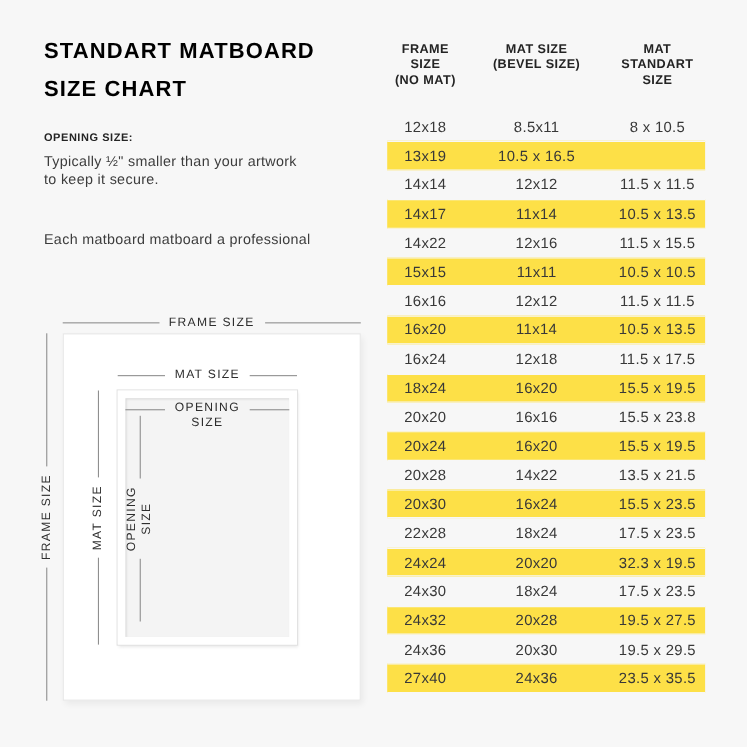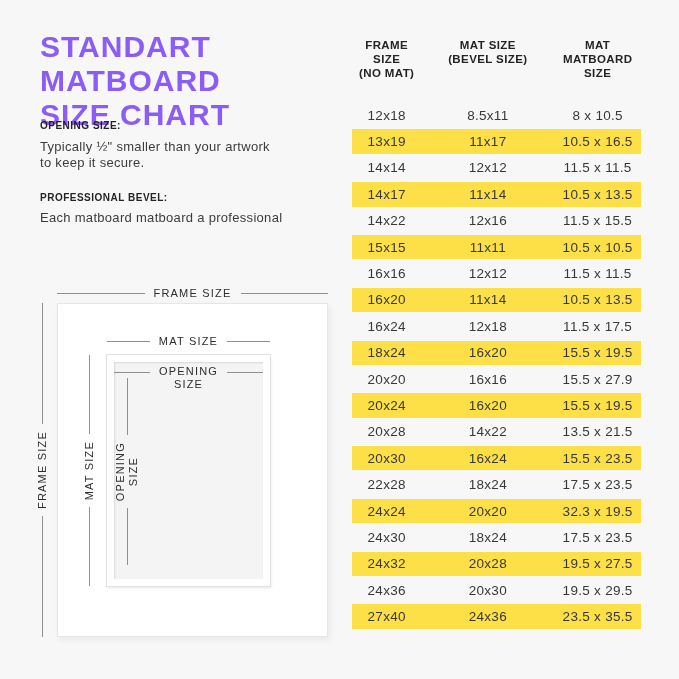--- a/index.html
+++ b/index.html
@@ -3,21 +3,21 @@
 <meta charset="utf-8">
 <style>
   html,body{margin:0;padding:0;background:#ffffff;}
   .canvas{
     position:relative;width:679px;height:679px;background:#f7f7f7;overflow:hidden;
     font-family:"Liberation Sans","DejaVu Sans",sans-serif;color:#1d1d1d;
   }
   
   .title{
     position:absolute;left:40px;top:30px;width:320px;
-    font-size:30px;line-height:34px;font-weight:700;letter-spacing:1px;color:#8b5cf6;
+    font-size:20px;line-height:34px;font-weight:700;letter-spacing:1px;color:#000000;
   }
   .section-heading{
     position:absolute;left:40px;font-size:10px;font-weight:700;
     letter-spacing:0.5px;color:#242424;white-space:nowrap;
   }
   .section-body{
     position:absolute;left:40px;font-size:13px;line-height:16px;
     color:#3c3c3c;letter-spacing:0.3px;
   }
   .section-body div{white-space:nowrap;}
@@ -78,21 +78,20 @@
     <div>STANDART MATBOARD</div>
     <div>SIZE CHART</div>
   </div>
 
   <div class="section-heading" style="top:120px;">OPENING SIZE:</div>
   <div class="section-body" style="top:139px;">
     <div>Typically ½" smaller than your artwork</div>
     <div>to keep it secure.</div>
   </div>
 
-  <div class="section-heading" style="top:192px;">PROFESSIONAL BEVEL:</div>
   <div class="section-body" style="top:210px;">
     <div>Each matboard matboard a professional</div>
   </div>
 
   <div class="diagram">
 
     <div class="hdim" style="left:57px;top:286px;width:271px;">
       <div class="dline-h"></div>
       <div class="htext">FRAME SIZE</div>
       <div class="dline-h"></div>
@@ -144,33 +143,32 @@
     <div class="thead">
       <div class="th">
         <span>FRAME SIZE</span>
         <span>(NO MAT)</span>
       </div>
       <div class="th">
         <span>MAT SIZE</span>
         <span>(BEVEL SIZE)</span>
       </div>
       <div class="th">
-        <span>MAT MATBOARD</span>
+        <span>MAT STANDART</span>
         <span>SIZE</span>
       </div>
     </div>
     <div class="trows">
         <div class="trow">
           <span>12x18</span>
           <span>8.5x11</span>
           <span>8 x 10.5</span>
         </div>
         <div class="trow alt">
           <span>13x19</span>
-          <span>11x17</span>
           <span>10.5 x 16.5</span>
         </div>
         <div class="trow">
           <span>14x14</span>
           <span>12x12</span>
           <span>11.5 x 11.5</span>
         </div>
         <div class="trow alt">
           <span>14x17</span>
           <span>11x14</span>
@@ -202,21 +200,21 @@
           <span>11.5 x 17.5</span>
         </div>
         <div class="trow alt">
           <span>18x24</span>
           <span>16x20</span>
           <span>15.5 x 19.5</span>
         </div>
         <div class="trow">
           <span>20x20</span>
           <span>16x16</span>
-          <span>15.5 x 27.9</span>
+          <span>15.5 x 23.8</span>
         </div>
         <div class="trow alt">
           <span>20x24</span>
           <span>16x20</span>
           <span>15.5 x 19.5</span>
         </div>
         <div class="trow">
           <span>20x28</span>
           <span>14x22</span>
           <span>13.5 x 21.5</span>

